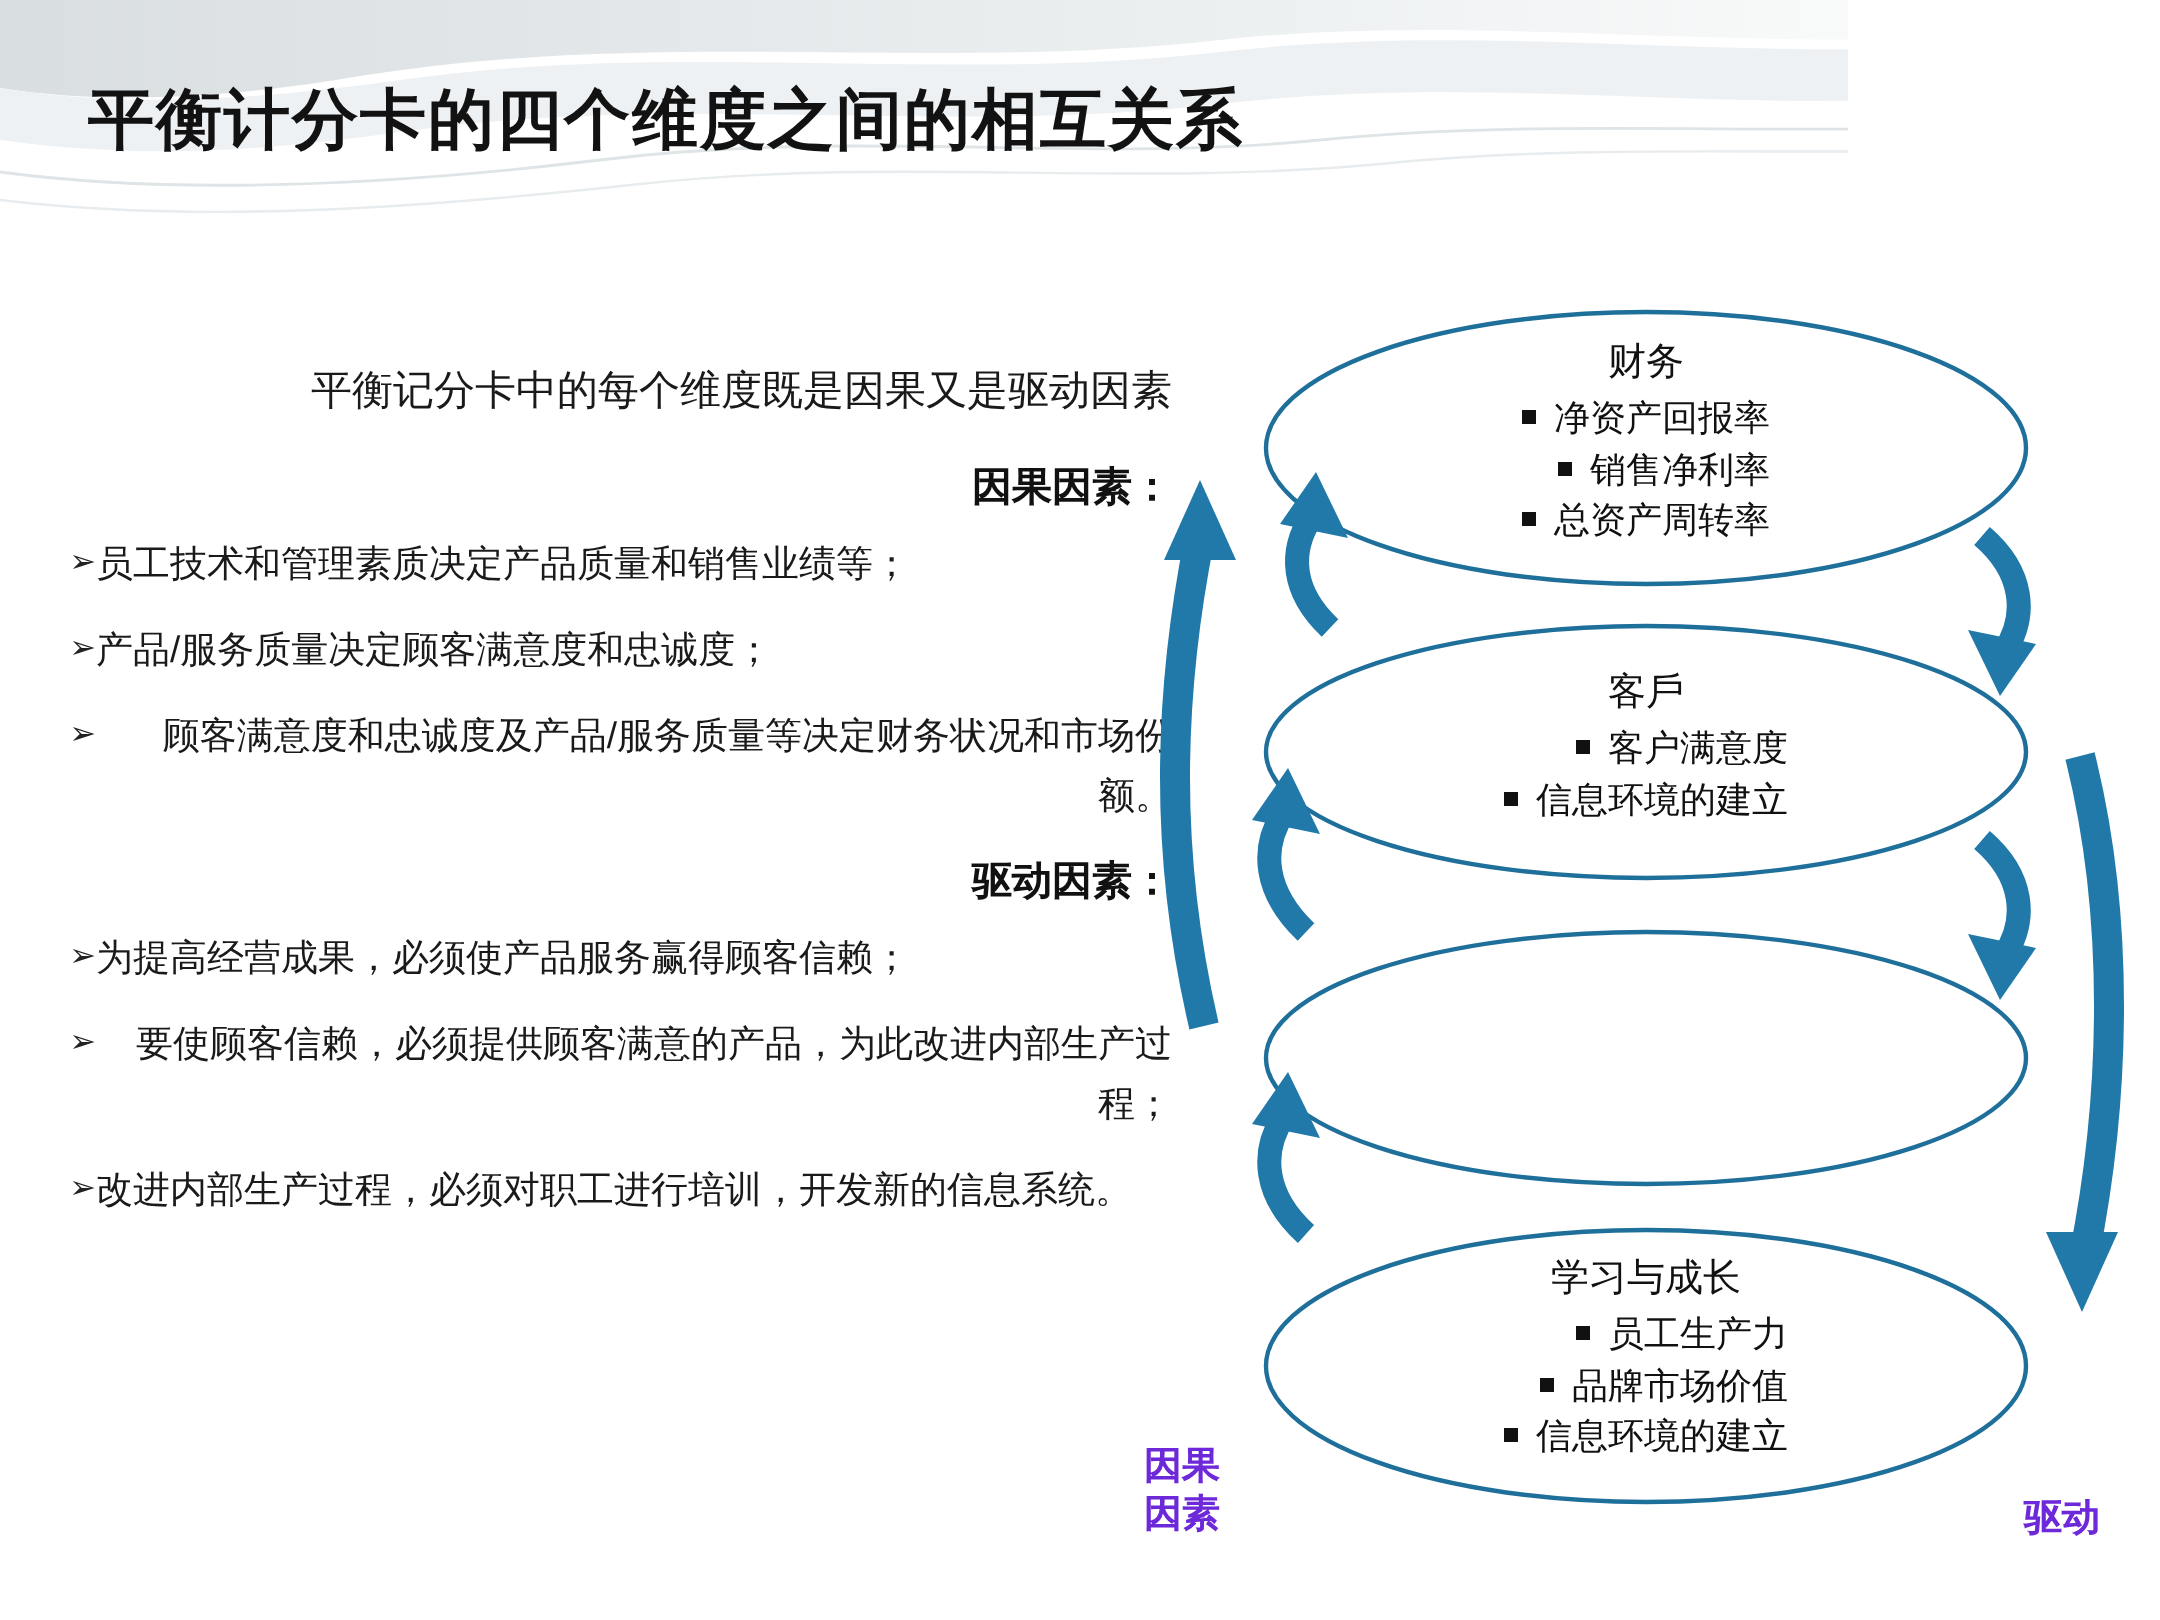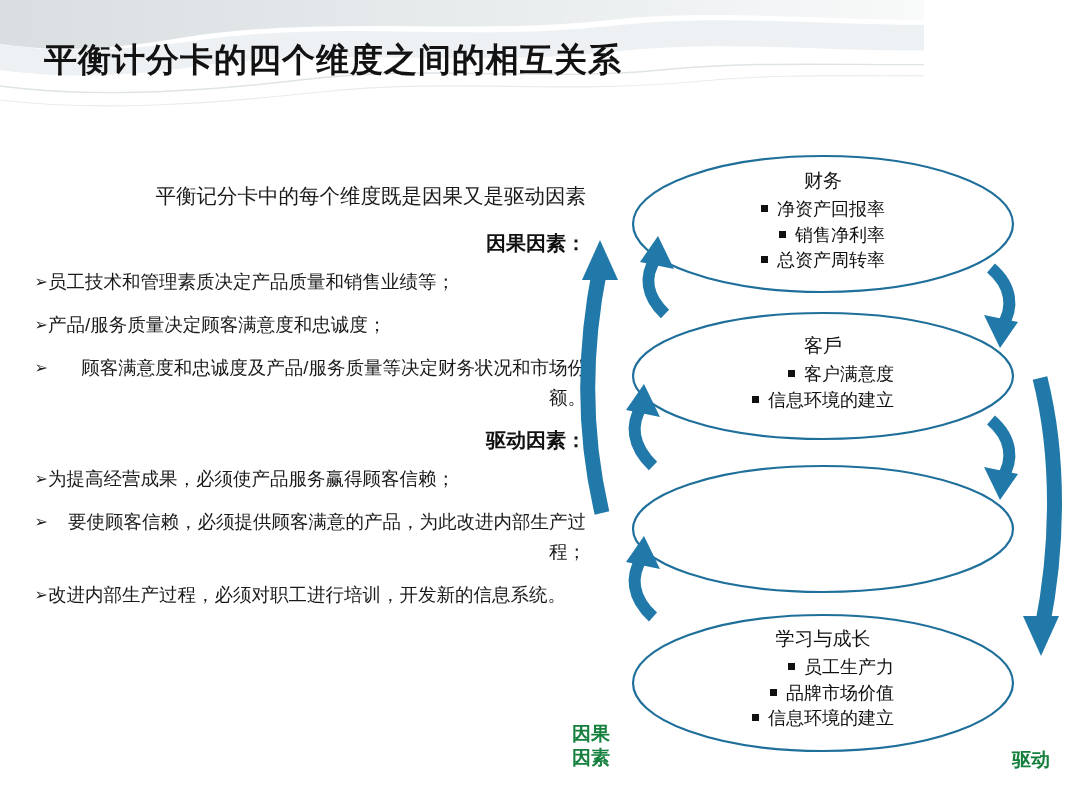--- a/index.html
+++ b/index.html
@@ -75,21 +75,21 @@
     display:block;
   }
   .ellipse-items{display:inline-block;}
   .sq{
     display:inline-block;width:7px;height:7px;background:#111;
     vertical-align:middle;margin-right:9px;margin-bottom:3px;
   }
 
   .corner-label{
     position:absolute;
-    font-size:19px;font-weight:bold;color:#15803d;
+    font-size:19px;font-weight:bold;color:#6d28d9;
     line-height:1.28;
     text-align:center;
   }
   #label-cause{left:572px;top:722px;}
   #label-drive{left:1012px;top:748px;}
 
   
   #footer{
     position:absolute;left:0;top:770px;width:1080px;height:40px;
     background:#ffffff;

